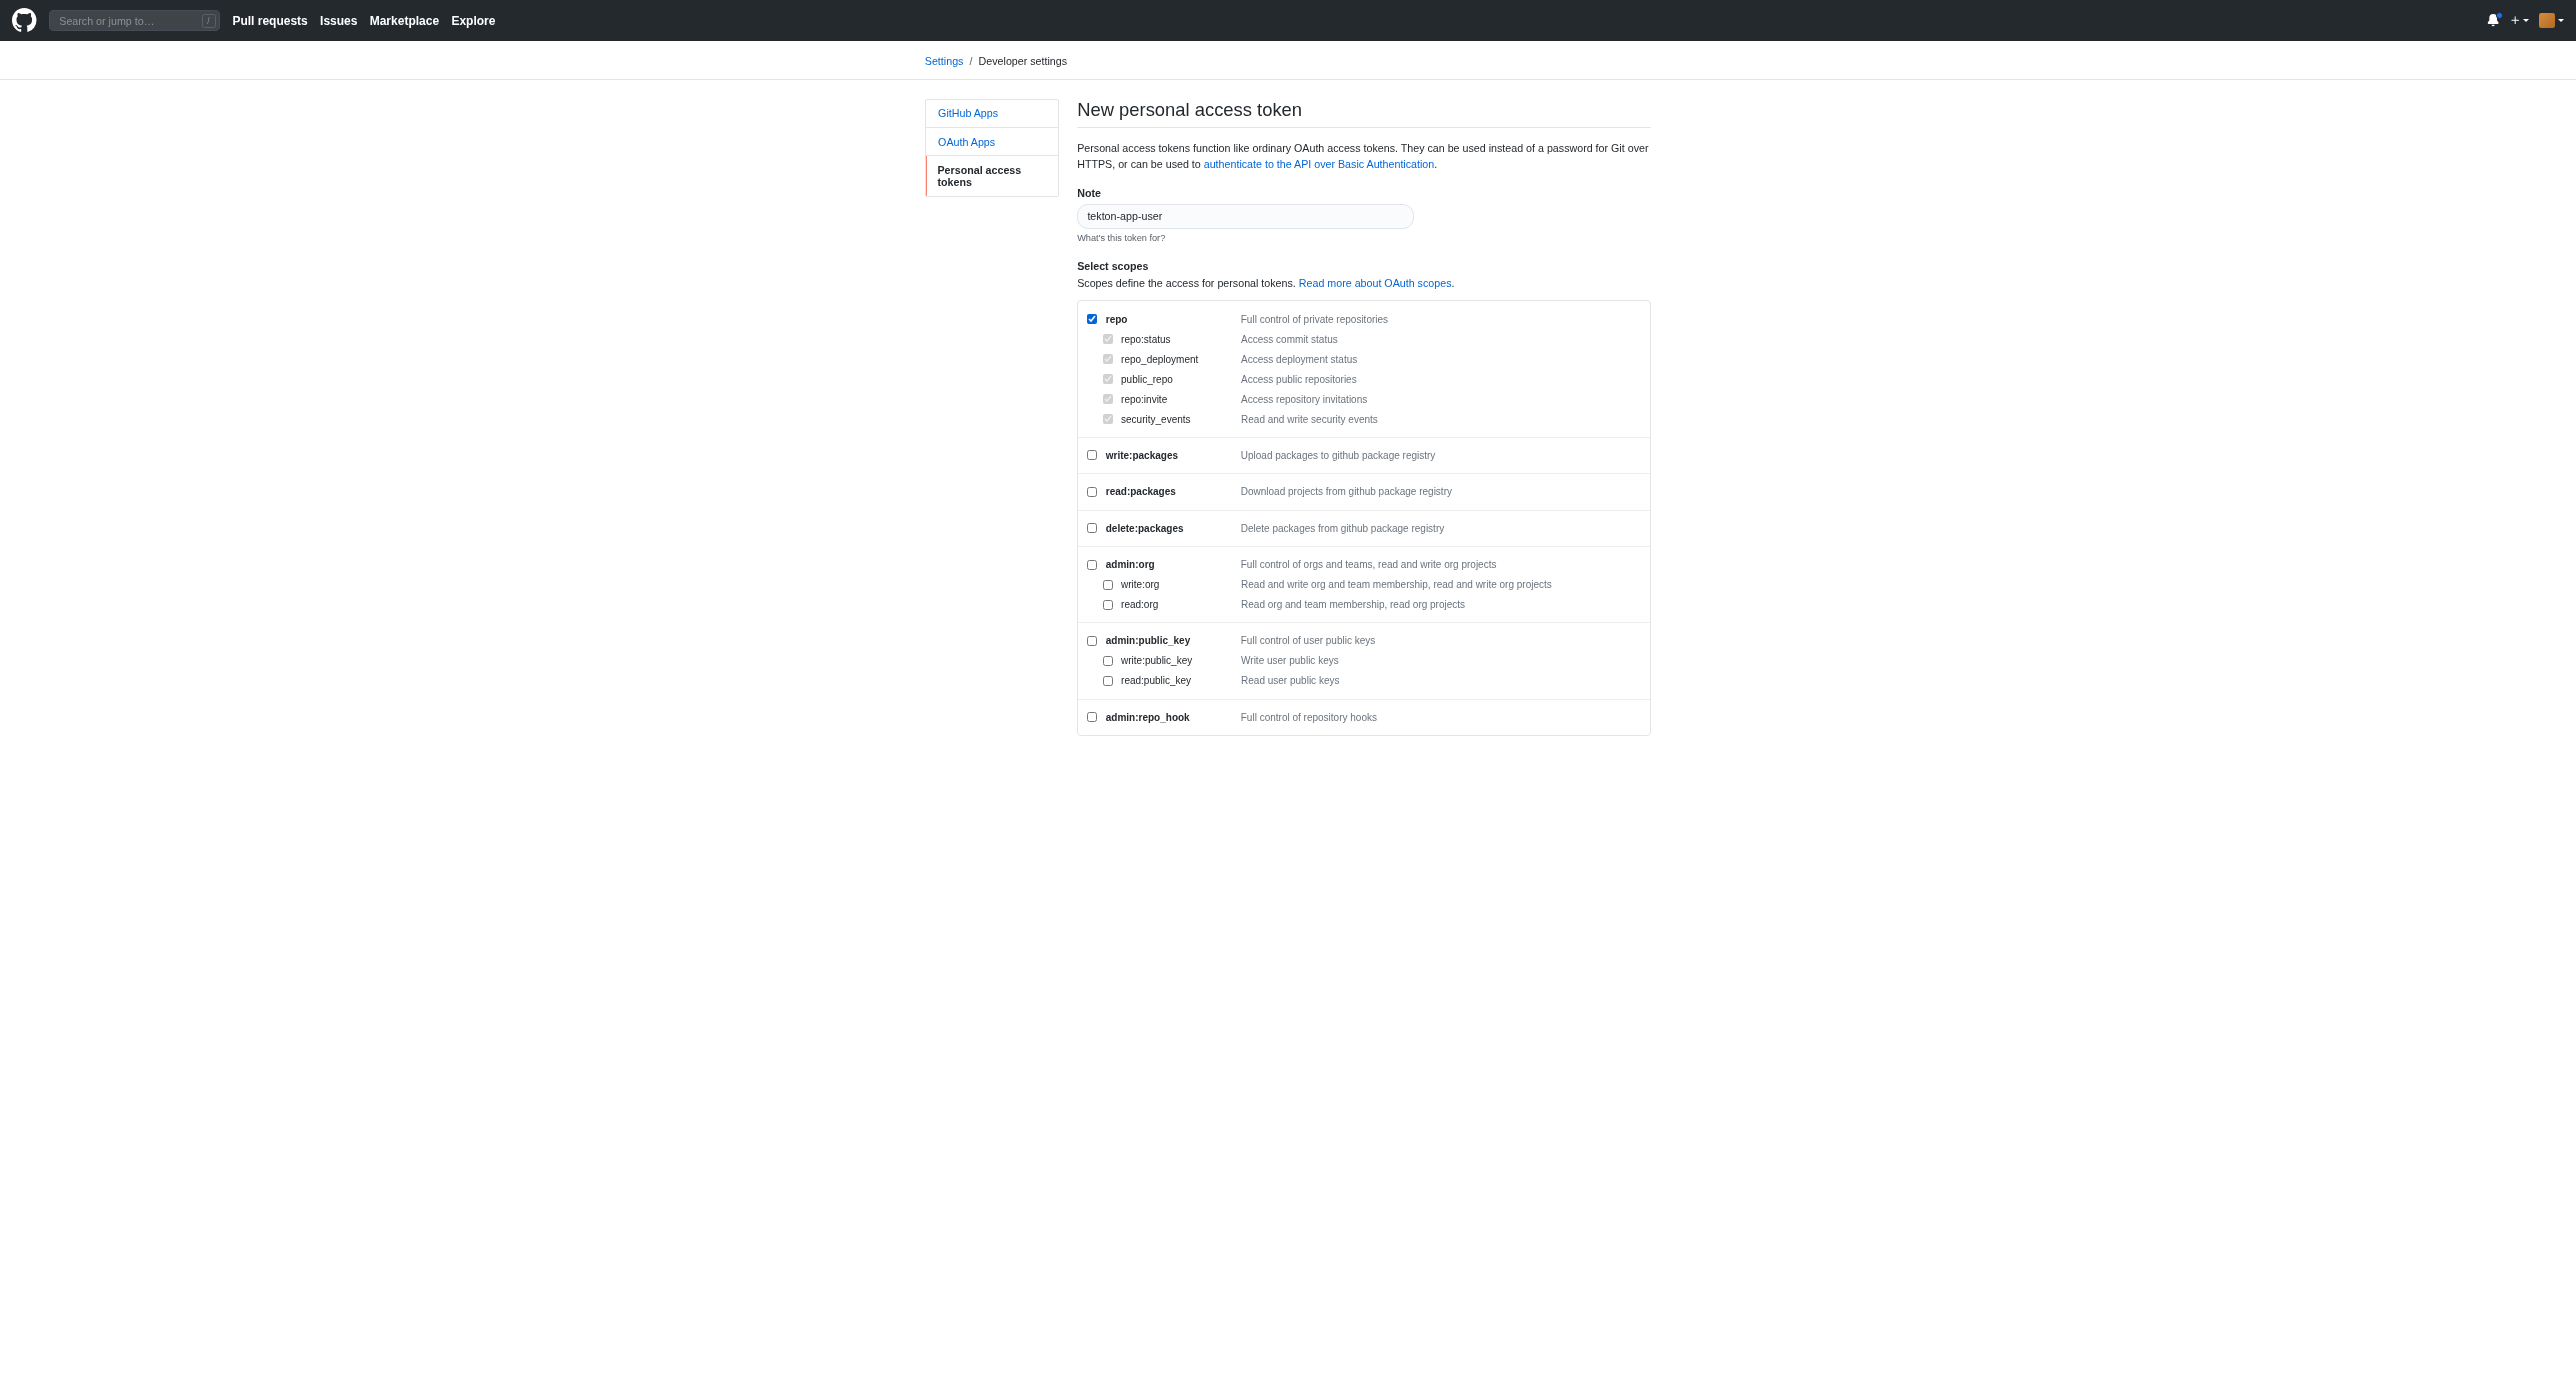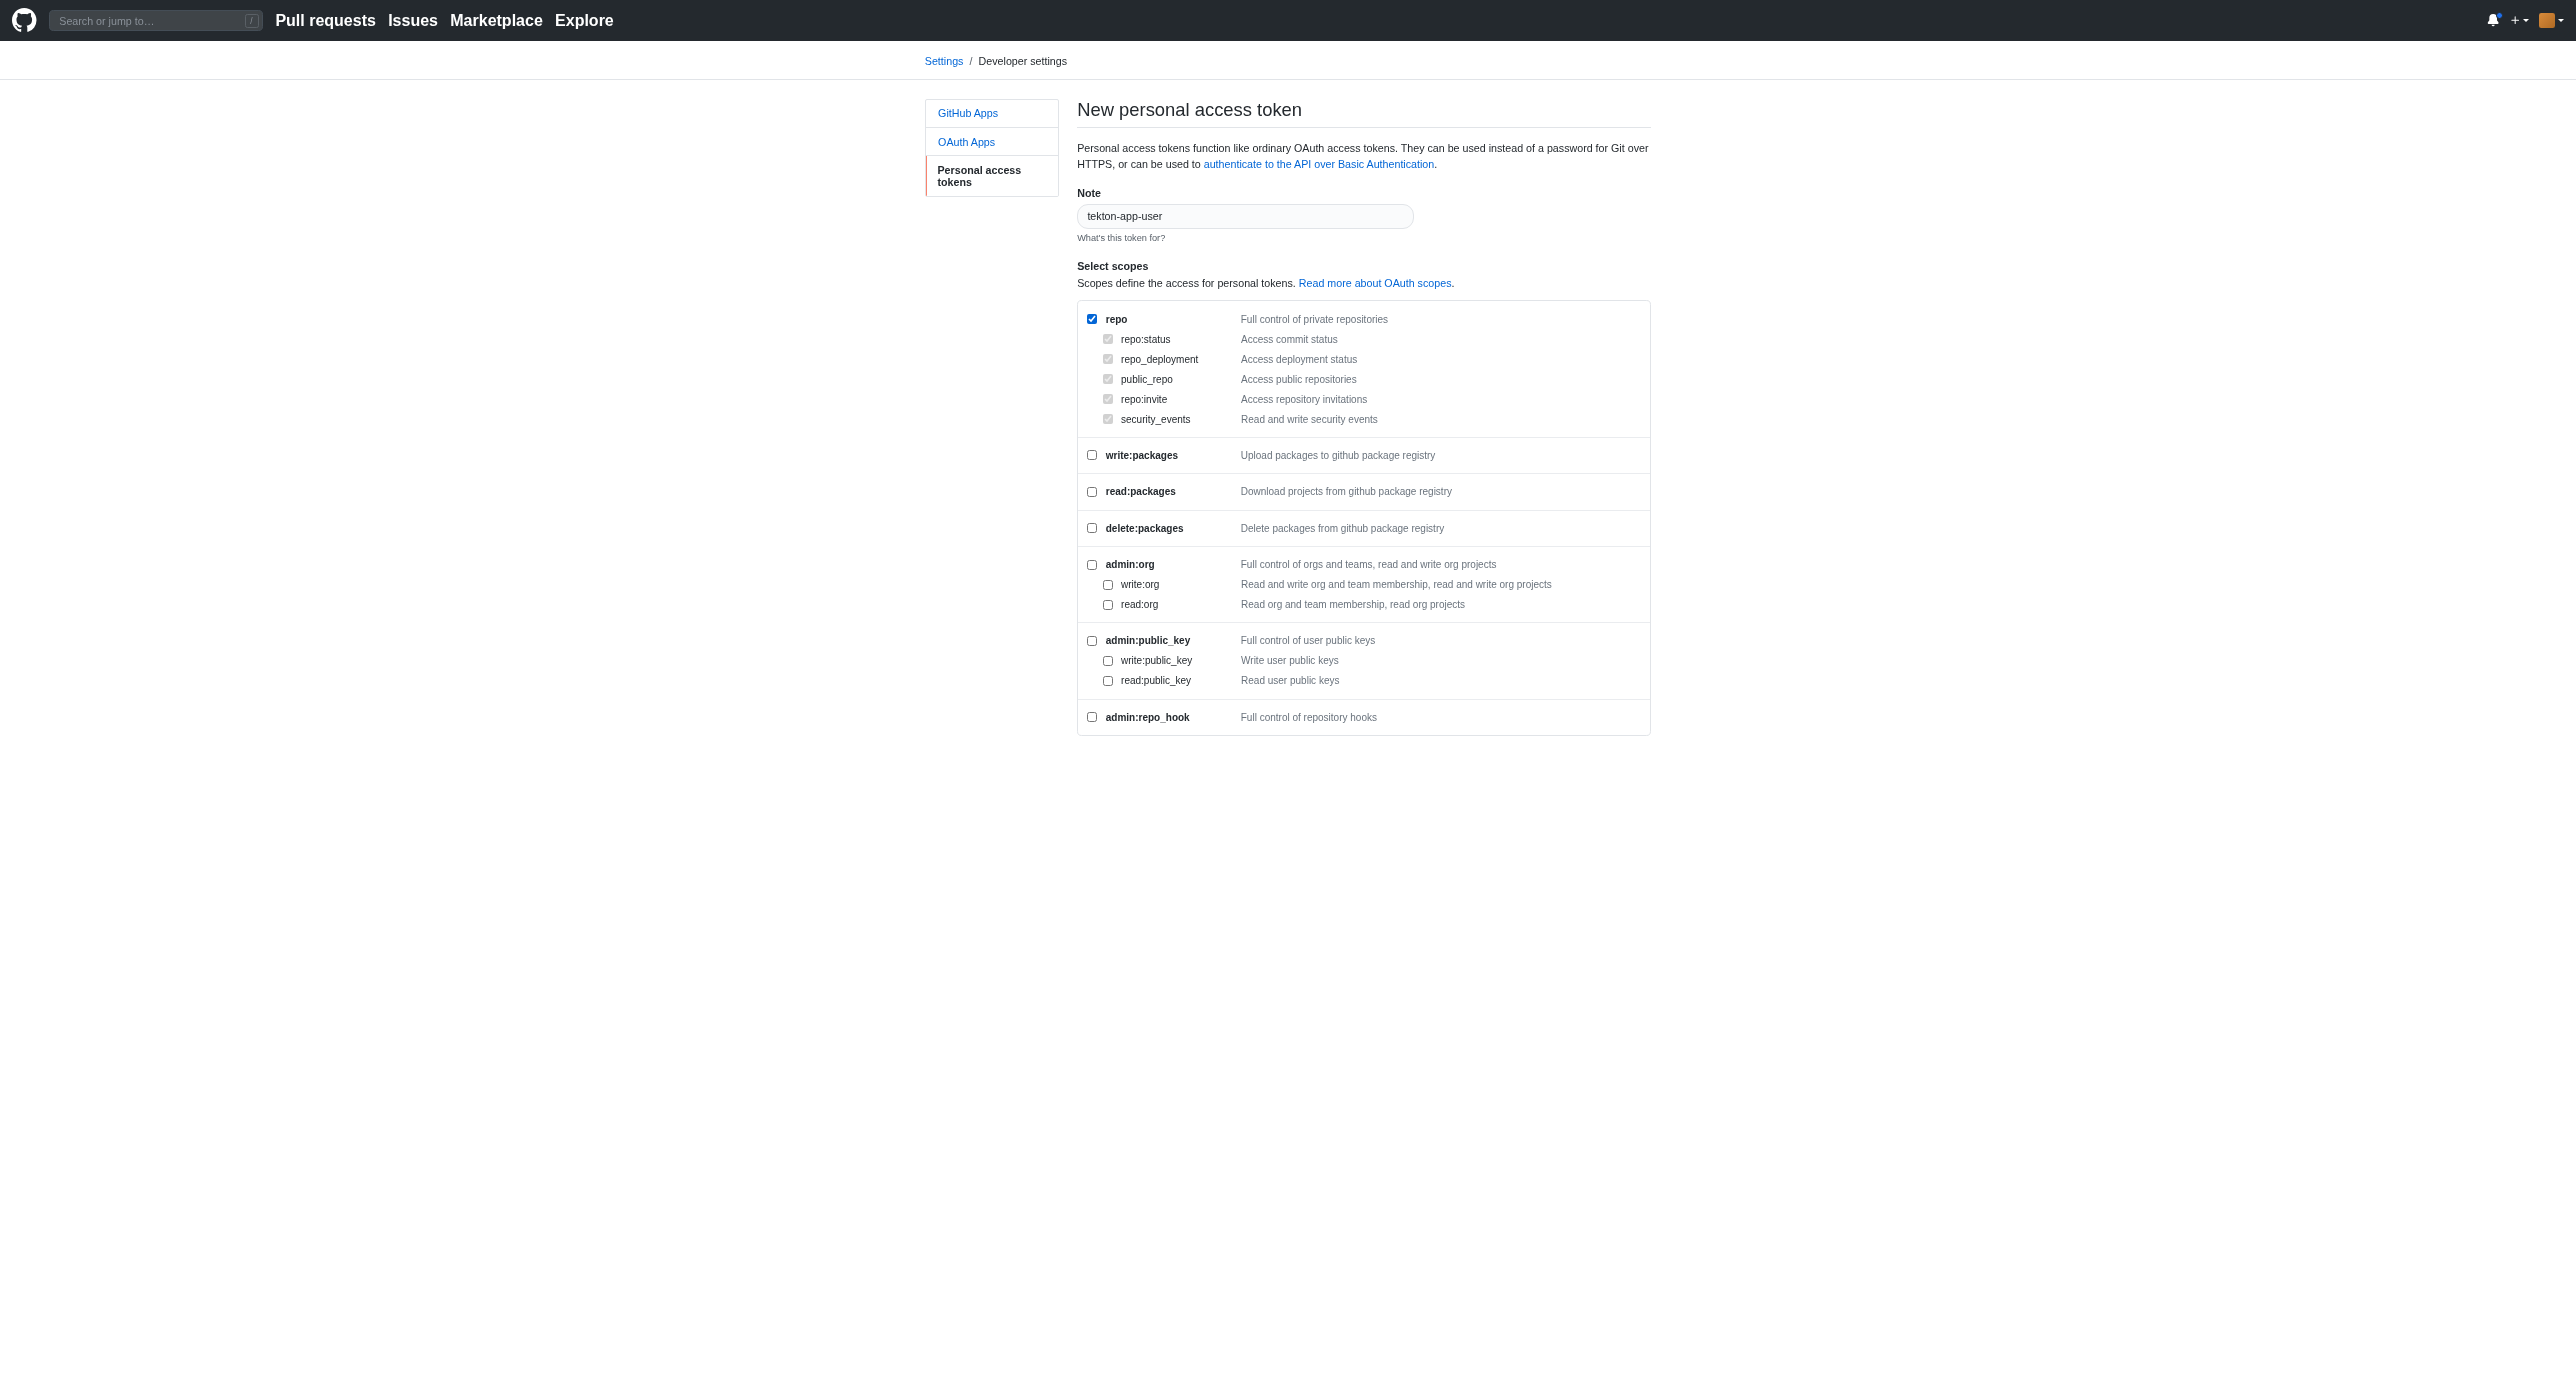--- a/index.html
+++ b/index.html
@@ -20,21 +20,21 @@
     padding: 0 12.3px;
   }
   .gh-logo {
     width: 24.5px; height: 24.5px;
     display: flex; align-items: center; justify-content: center;
     margin-right: 12.3px;
   }
   .gh-logo svg { fill: #fff; }
   .search-wrap {
     position: relative;
-    width: 214px;
+    width: 171px;
     margin-right: 12.3px;
   }
   .search-input {
     width: 100%;
     height: 21.5px;
     background: #3f4448;
     border: 0.8px solid #444d56;
     border-radius: 4.6px;
     padding: 0 23px 0 9.2px;
     color: #c8ccd0;
@@ -47,21 +47,21 @@
     right: 4.6px; top: 50%;
     transform: translateY(-50%);
     width: 14px; height: 14px;
     border: 0.8px solid #5a6066;
     border-radius: 2.3px;
     display: flex; align-items: center; justify-content: center;
     color: #8a9199;
     font-size: 8.4px;
   }
   .nav-links { display: flex; gap: 12.3px; }
-  .nav-links a { color: #fff; font-weight: 600; font-size: 16px; }
+  .nav-links a { color: #fff; font-weight: 600; font-size: 12px; }
   .header-spacer { flex: 1; }
   .header-right { display: flex; align-items: center; gap: 10.7px; }
   .bell-wrap { position: relative; display:flex; align-items:center; }
   .bell-wrap svg { fill: #fff; width: 12.3px; height: 12.3px; }
   .notif-dot { position:absolute; top:-2.3px; right:-3.1px; width:7px; height:7px; border-radius:50%; background:#1f6feb; border:1.5px solid #24292e; }
   .plus-menu { color:#fff; display:flex; align-items:center; gap:1.5px; }
   .plus-menu svg { fill:#fff; width:10.7px; height:10.7px; }
   .caret { width:0; height:0; border-left:3.1px solid transparent; border-right:3.1px solid transparent; border-top:3.1px solid #fff; }
   .avatar-wrap { display:flex; align-items:center; gap:3.1px; }
   .avatar { width:15.3px; height:15.3px; border-radius:2.3px; background: linear-gradient(135deg,#d98b3a,#b06a24); }

